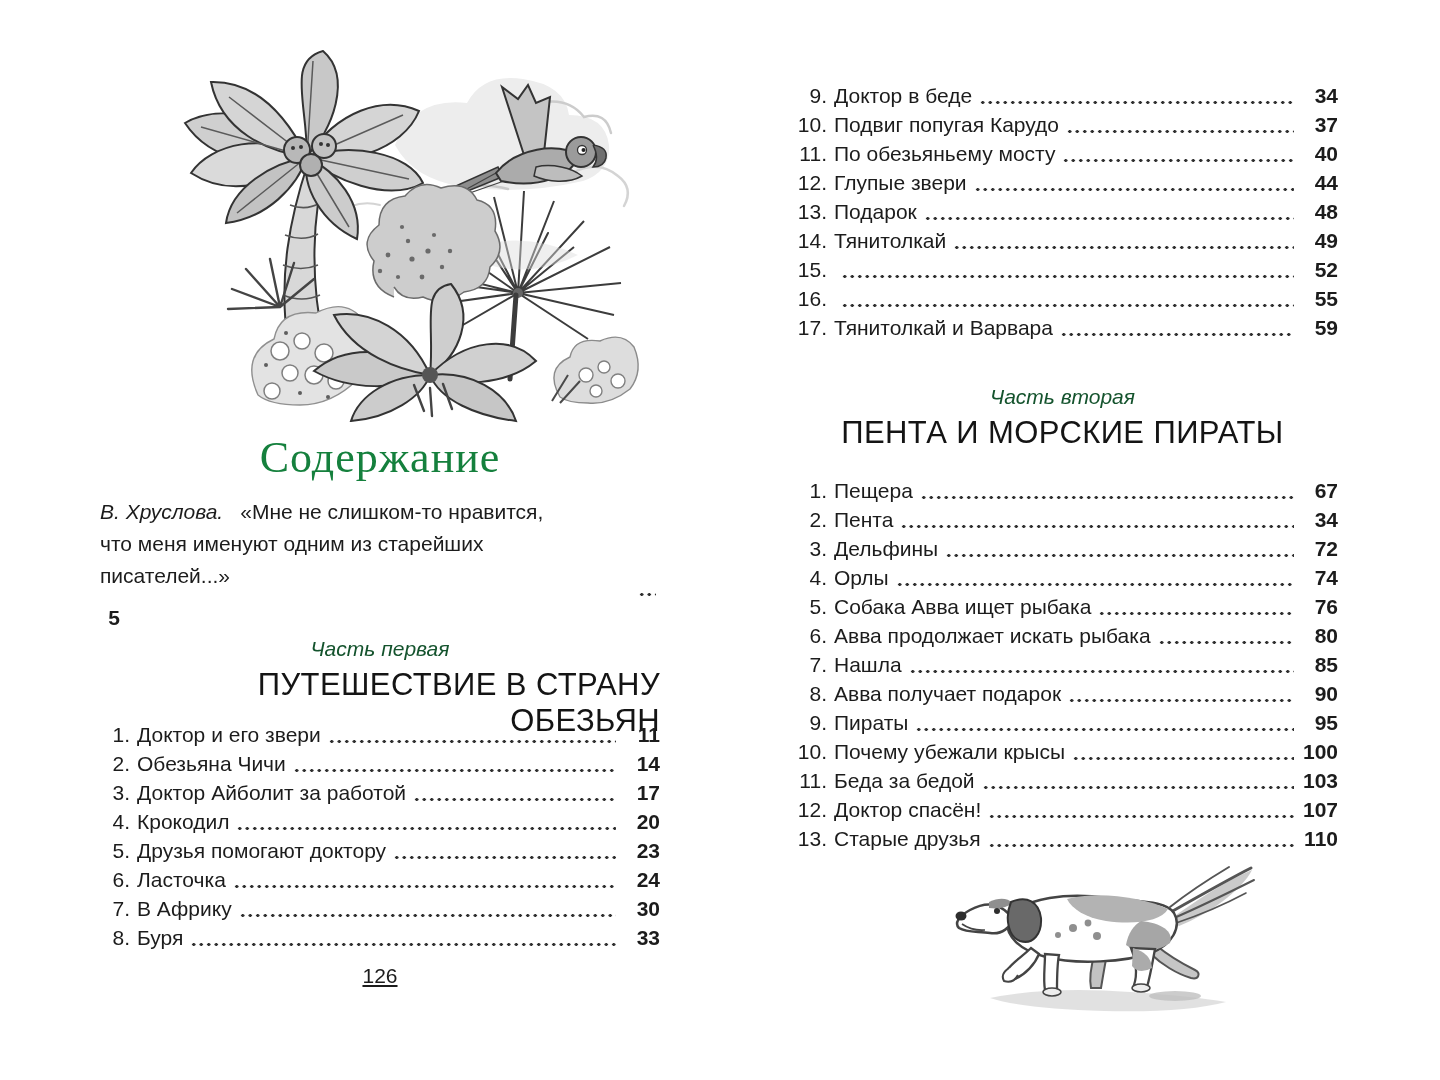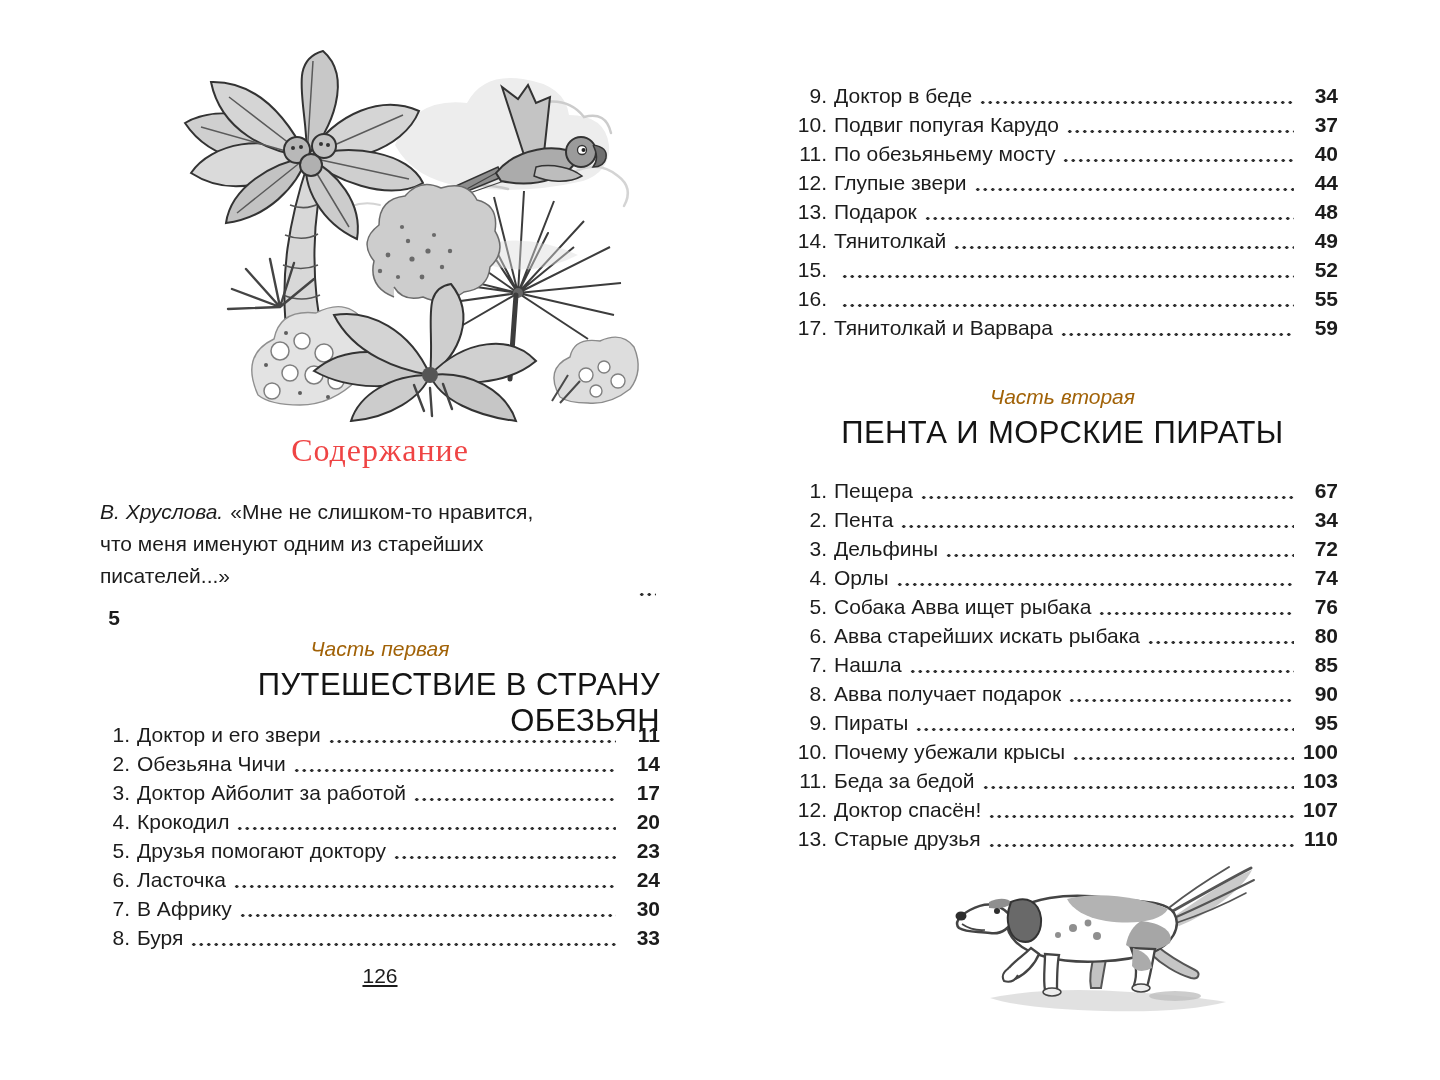--- a/index.html
+++ b/index.html
@@ -8,42 +8,42 @@
     background:#ffffff;color:#1c1c1c;
     font-family:"Liberation Sans","DejaVu Sans",sans-serif;
     -webkit-font-smoothing:antialiased;
   }
   .abs{position:absolute;}
   .center{text-align:center;}
 
   
   .contents-heading{
     font-family:"Liberation Serif","DejaVu Serif",serif;
-    font-size:32px;color:#ef4444;letter-spacing:1px;font-weight:400;
+    font-size:44px;color:#15803d;letter-spacing:1px;font-weight:400;
   }
-  .part-kicker{font-style:italic;font-size:21px;color:#a16207;}
+  .part-kicker{font-style:italic;font-size:21px;color:#14532d;}
   .part-title{font-size:31px;letter-spacing:0.4px;color:#141414;}
 
   
   .toc{font-size:21px;line-height:29px;}
   .toc-row{display:flex;align-items:baseline;}
   .toc-num{flex:0 0 30px;text-align:right;padding-right:7px;}
   .toc2 .toc-num{flex-basis:40px;}
   .toc-title{white-space:nowrap;}
   .toc-leader{
     flex:1 1 auto;height:5px;align-self:flex-end;margin:0 4px 5px 7px;
     background-image:radial-gradient(circle,#2e2e2e 1.4px,rgba(0,0,0,0) 1.8px);
     background-size:7.5px 5px;background-repeat:repeat-x;background-position:left bottom;
     min-width:18px;
   }
   .toc-page{flex:0 0 auto;min-width:40px;text-align:right;font-weight:bold;}
 
   
   .intro{font-size:21px;line-height:32px;}
-  .intro .author{font-style:italic;margin-right:7px;}
+  .intro .author{font-style:italic;margin-right:17px;}
 
   .folio{font-size:21px;color:#1c1c1c;}
 </style>
 </head>
 <body>
 
 <div class="abs" style="left:140px;top:45px;width:515px;height:380px;">
   <svg width="515" height="380" viewBox="0 0 515 380" xmlns="http://www.w3.org/2000/svg">
 
     <g>
@@ -336,21 +336,21 @@
 
     <div class="toc-row">
       <span class="toc-num">5.</span>
       <span class="toc-title">Собака Авва ищет рыбака</span>
       <span class="toc-leader"></span>
       <span class="toc-page">76</span>
     </div>
 
     <div class="toc-row">
       <span class="toc-num">6.</span>
-      <span class="toc-title">Авва старейших искать рыбака</span>
+      <span class="toc-title">Авва продолжает искать рыбака</span>
       <span class="toc-leader"></span>
       <span class="toc-page">80</span>
     </div>
 
     <div class="toc-row">
       <span class="toc-num">7.</span>
       <span class="toc-title">Нашла</span>
       <span class="toc-leader"></span>
       <span class="toc-page">85</span>
     </div>

